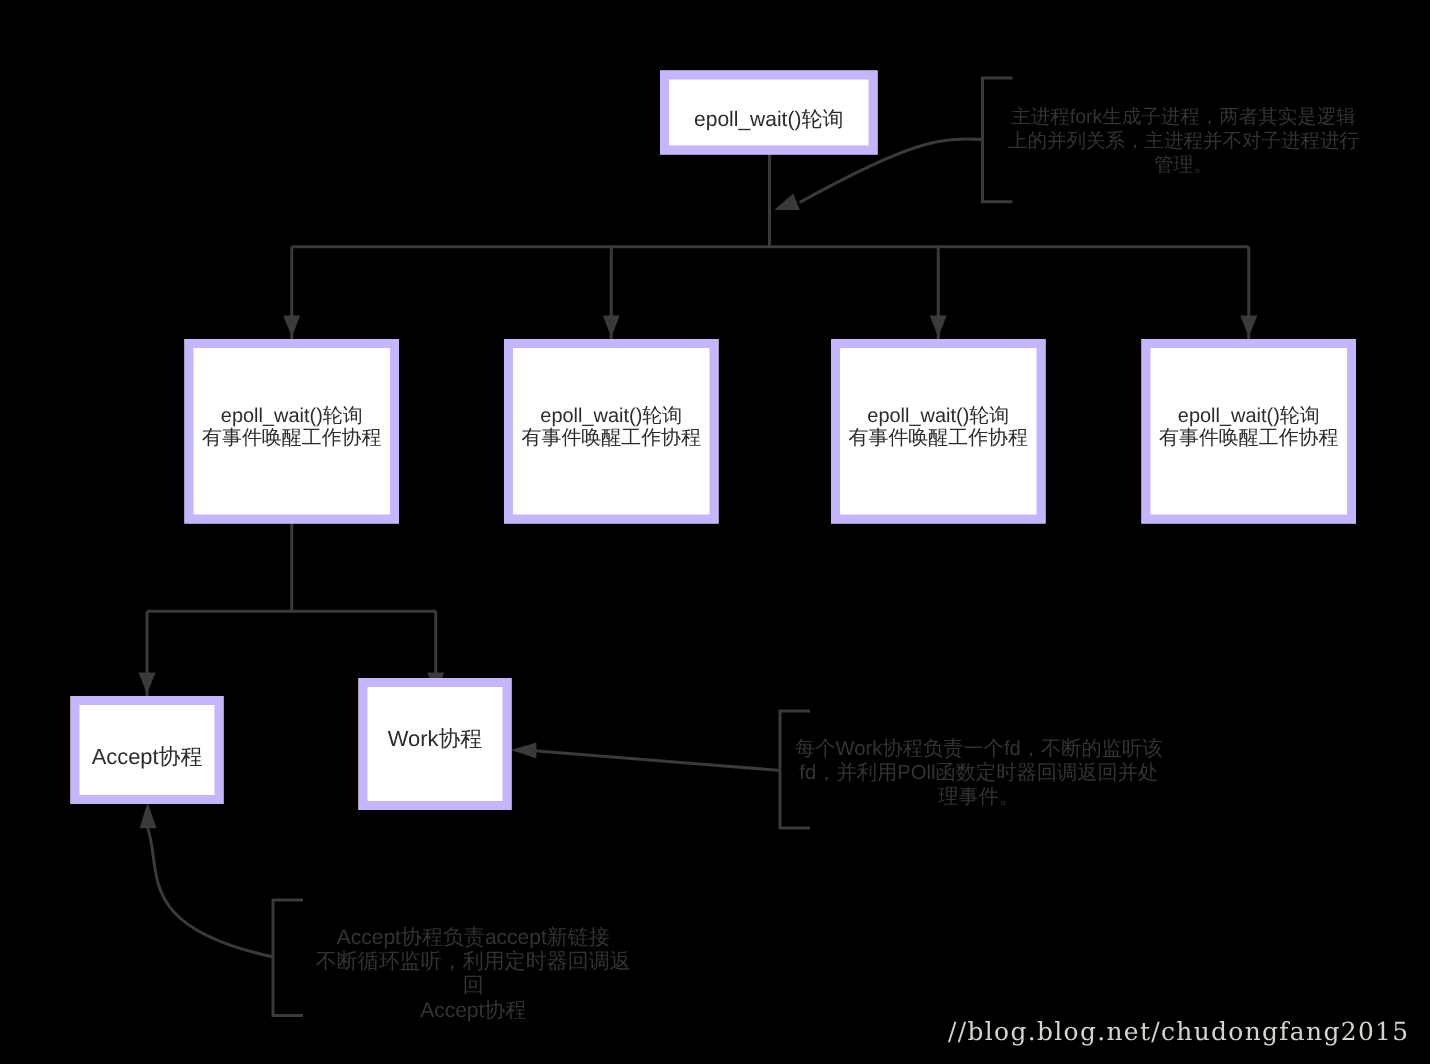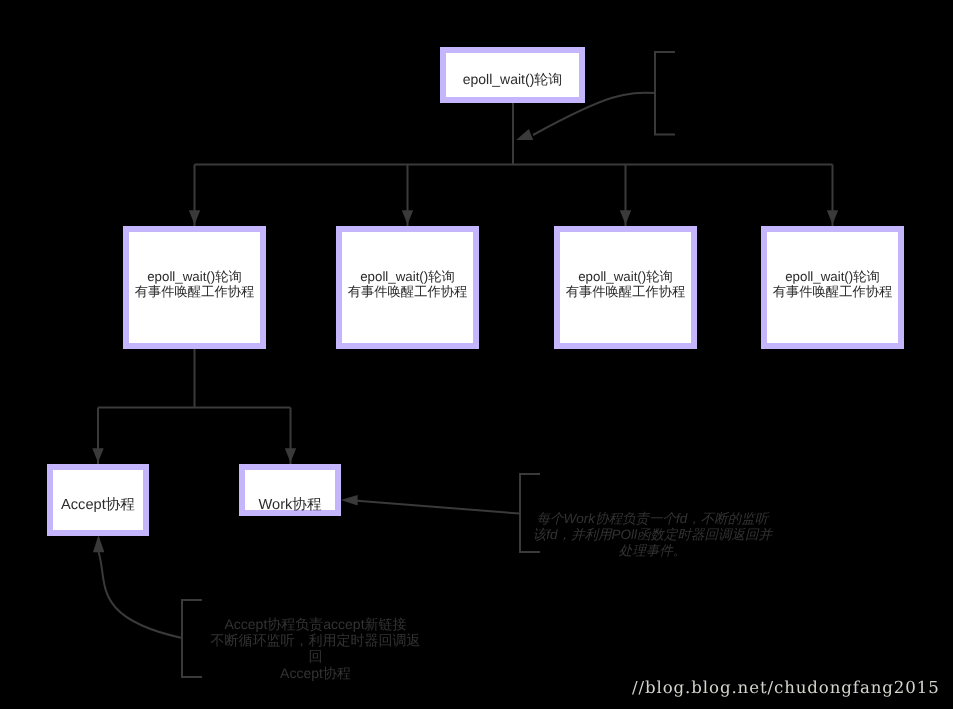--- a/index.html
+++ b/index.html
@@ -21,21 +21,21 @@
   }
   .node-root .txt  {top:18px;font-size:14px;line-height:16px;}
   .node-child .txt {top:37px;font-size:13.3px;line-height:15px;}
   .node-leaf .txt  {top:27px;font-size:14.6px;line-height:16px;}
 
   .note{
     position:absolute;color:#333333;text-align:center;white-space:pre-line;
     line-height:16.2px;
   }
   .note-fork  {left:672px;top:70px;width:234px;font-size:13px;}
-  .note-work  {left:530px;top:511px;width:245px;font-size:13.5px;font-style:italic;}
+  .note-work  {left:530px;top:491px;width:245px;font-size:13.5px;}
   .note-accept{left:206px;top:616px;width:219px;font-size:14px;}
 
   .wm{
     position:absolute;left:632px;top:678px;font-size:16.6px;color:#d5d5cd;
     font-family:"DejaVu Serif",serif;white-space:nowrap;letter-spacing:0.9px;
   }
 </style>
 </head>
 <body>
 
@@ -97,23 +97,24 @@
 有事件唤醒工作协程</span>
   </div>
   <div class="node node-child" style="left:761px;top:226px;width:143px;height:123px;">
     <span class="txt">epoll_wait()轮询
 有事件唤醒工作协程</span>
   </div>
 
   <div class="node node-leaf" style="left:47px;top:464px;width:102px;height:72px;">
     <span class="txt">Accept协程</span>
   </div>
-  <div class="node node-leaf" style="left:239px;top:464px;width:102px;height:52px;">
+  <div class="node node-leaf" style="left:239px;top:452px;width:102px;height:88px;">
     <span class="txt">Work协程</span>
   </div>
 
+  <div class="note note-fork">主进程fork生成子进程，两者其实是逻辑上的并列关系，主进程并不对子进程进行管理。</div>
   <div class="note note-work">每个Work协程负责一个fd，不断的监听该fd，并利用POll函数定时器回调返回并处理事件。</div>
   <div class="note note-accept">Accept协程负责accept新链接
 不断循环监听，利用定时器回调返回
 Accept协程</div>
 
   <div class="wm">//blog.blog.net/chudongfang2015</div>
 </div>
 
 </body></html>

